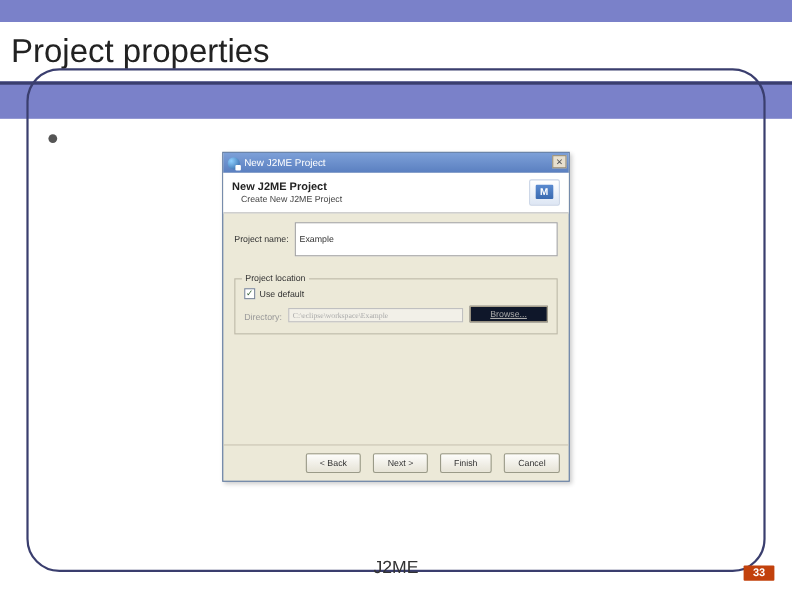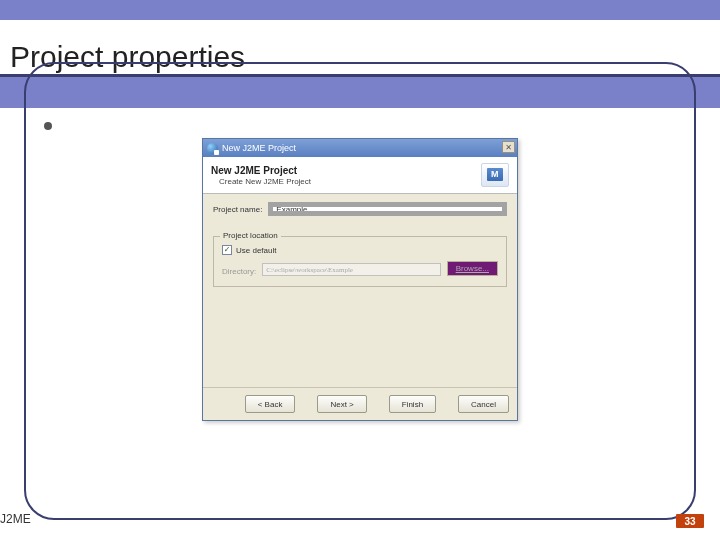--- a/index.html
+++ b/index.html
@@ -1,18 +1,18 @@
 <!DOCTYPE html>
 <html><head>
   <meta charset="utf-8">
   <style>
     * { box-sizing: border-box; margin: 0; padding: 0; }
     body { width: 720px; height: 540px; font-family: Arial, sans-serif; position: relative; background: #fff; overflow: hidden; }
     .top-band { position: absolute; top: 0; left: 0; right: 0; height: 20px; background: #7a81c9; }
-    .title-area { position: absolute; top: 20px; left: 0; right: 0; height: 54px; background: #fff; display: flex; align-items: flex-end; padding-left: 10px; }
+    .title-area { position: absolute; top: 20px; left: 0; right: 0; height: 54px; background: #fff; display: flex; align-items: center; padding-left: 10px; }
     .title-area h1 { font-size: 30px; font-weight: normal; color: #222; }
     .mid-band { position: absolute; top: 74px; left: 0; right: 0; height: 34px; background: #7a81c9; border-top: 3px solid #3a3e6e; }
     .content-frame { position: absolute; top: 62px; left: 24px; right: 24px; bottom: 20px; border: 2px solid #3a3e6e; border-radius: 30px; background: transparent; }
     .content { position: absolute; top: 116px; left: 44px; right: 44px; bottom: 42px; }
     .bullet-line { display: flex; align-items: flex-start; gap: 10px; margin-bottom: 8px; }
     .bullet-dot { width: 8px; height: 8px; border-radius: 50%; background: #555; margin-top: 6px; flex-shrink: 0; }
     .bullet-text { font-size: 16px; color: #222; line-height: 1.3; }
     .dialog { width: 316px; margin: 2px auto 0; border: 1px solid #5a76a0; background: #ece9d8; box-shadow: 2px 2px 4px rgba(0,0,0,.2); font-size: 9px; }
     .dlg-titlebar { height: 18px; background: linear-gradient(#7da0d8, #5a7fc0); display: flex; align-items: center; padding: 0 4px; color: #fff; position: relative; }
     .dlg-title-icon { width: 11px; height: 11px; background: radial-gradient(circle at 30% 30%, #8fd0ff, #2b5fa0); border-radius: 50%; margin-right: 4px; position: relative; }
@@ -21,33 +21,33 @@
     .dlg-header { background: #fff; padding: 6px 8px; border-bottom: 1px solid #bbb; display: flex; align-items: center; justify-content: space-between; }
     .dlg-header-text { }
     .dlg-header-title { font-weight: bold; font-size: 10px; color: #222; }
     .dlg-header-sub { font-size: 8px; color: #444; padding-left: 8px; margin-top: 1px; }
     .dlg-header-icon { width: 28px; height: 24px; background: linear-gradient(#fff, #dde6f4); border: 1px solid #c9d4e6; border-radius: 2px; position: relative; }
     .dlg-header-icon::before { content: ''; position: absolute; top: 4px; left: 5px; width: 16px; height: 13px; background: linear-gradient(#5a8ad0, #3a6ab0); border-radius: 1px; }
     .dlg-header-icon::after { content: 'M'; position: absolute; top: 5px; left: 9px; font-size: 9px; color: #fff; font-weight: bold; }
     .dlg-body { padding: 8px 10px 10px; }
     .row-name { display: flex; align-items: center; gap: 6px; margin-bottom: 20px; }
     .lbl { font-size: 8px; color: #333; }
-    .txt-input { flex: 1; height: 14px; border: 5px solid #a3a3a3; background: #fff; font-size: 8px; padding: 0 3px; color: #333; }
+    .txt-input { flex: 1; height: 31px; border: 1px solid #a3a3a3; background: #fff; font-size: 8px; padding: 0 3px; color: #333; }
     .group { border: 1px solid #bdb8a8; padding: 8px 8px 10px; position: relative; }
     .group-legend { position: absolute; top: -6px; left: 6px; background: #ece9d8; padding: 0 3px; font-size: 8px; color: #333; }
     .chk-row { display: flex; align-items: center; gap: 4px; margin-bottom: 6px; }
     .chk { width: 10px; height: 10px; border: 1px solid #7a8699; background: #fff; display: flex; align-items: center; justify-content: center; font-size: 8px; color: #2a5a2a; line-height: 1; }
     .dir-row { display: flex; align-items: flex-end; gap: 6px; }
     .dir-label { font-size: 8px; color: #999; }
     .dir-input { flex: 1; height: 13px; border: 1px solid #c0c0c0; background: #f2f0e8; font-size: 7px; color: #aaa; padding: 0 3px; font-family: Liberation Serif, serif; }
-    .btn-browse { height: 15px; padding: 0 8px; border: 1px solid #b8b098; background: #701a75; color: #aaa; font-size: 8px; text-decoration: underline; }
+    .btn-browse { height: 15px; padding: 0 18px; border: 1px solid #b8b098; background: #0f172a; color: #aaa; font-size: 8px; text-decoration: underline; }
     .dlg-sep { height: 1px; background: #c8c3b2; margin-top: 90px; }
-    .dlg-buttons { display: flex; justify-content: flex-end; gap: 22px; padding: 7px 8px; }
+    .dlg-buttons { display: flex; justify-content: flex-end; gap: 11px; padding: 7px 8px; }
     .dlg-btn { height: 18px; padding: 0 12px; border: 1px solid #9a9a88; background: linear-gradient(#fdfdfb, #e6e3d6); font-size: 8px; color: #333; border-radius: 2px; }
-    .footer-label { position: absolute; bottom: 14px; left: 0; right: 0; font-size: 12px; color: #333; }
+    .footer-label { position: absolute; bottom: 14px; left: 0; right: 0; text-align: center; font-size: 16px; color: #333; }
     .page-num { position: absolute; bottom: 12px; right: 16px; width: 28px; height: 14px; background: #c2410c; color: #fff; font-size: 10px; font-weight: bold; display: flex; align-items: center; justify-content: center; border-radius: 1px; }
   </style>
 </head>
 <body>
 
 <div class="top-band"></div>
 <div class="title-area">
   <h1>Project properties</h1>
 </div>
 <div class="mid-band"></div>

